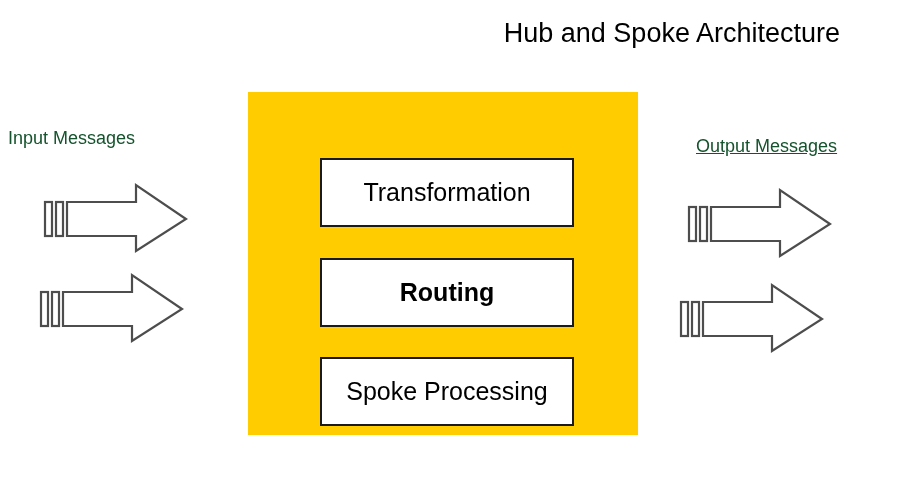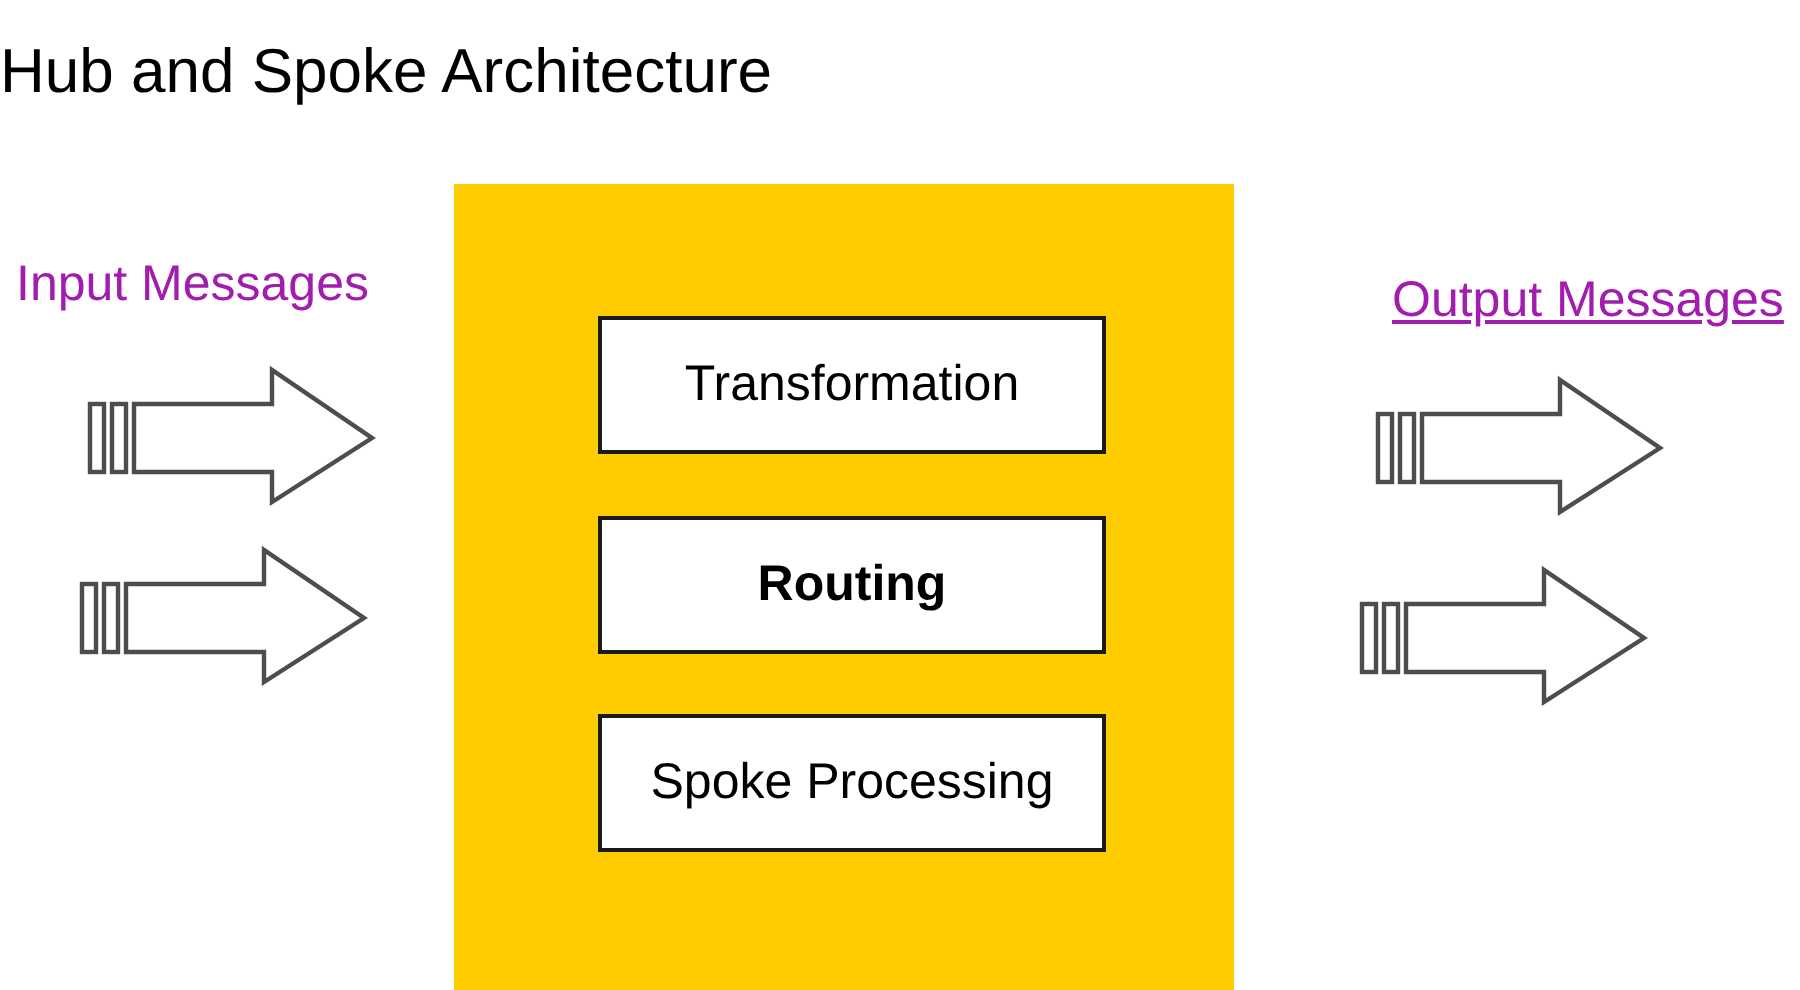--- a/index.html
+++ b/index.html
@@ -16,46 +16,46 @@
     font-family: "Liberation Sans", sans-serif;
     color: #000000;
   }
 
   
   .title {
     position: absolute;
     left: 0;
     top: 18px;
     width: 840px;
-    text-align: left;
-    font-size: 31px;
+    text-align: right;
+    font-size: 27px;
     font-weight: 400;
     letter-spacing: 0px;
     color: #000000;
     white-space: nowrap;
   }
 
   
   .side-label {
     position: absolute;
-    font-size: 25px;
+    font-size: 18px;
     font-weight: 400;
-    color: #a21caf;
+    color: #14532d;
     white-space: nowrap;
   }
   .side-label.left  { left: 8px;  top: 128px; }
   .side-label.right { left: 696px; top: 136px; text-decoration: underline; }
 
   
   .hub {
     position: absolute;
-    left: 227px;
+    left: 248px;
     top: 92px;
     width: 390px;
-    height: 403px;
+    height: 343px;
     background: #ffcc00;
   }
 
   .hub-box {
     position: absolute;
     left: 72px;
     width: 254px;
     height: 69px;
     background: #ffffff;
     border: 2px solid #1a1a1a;

